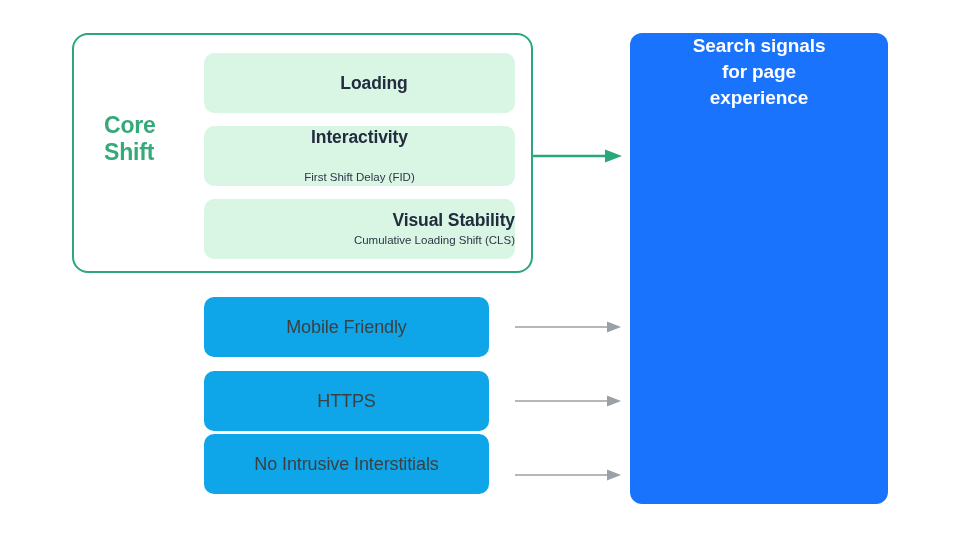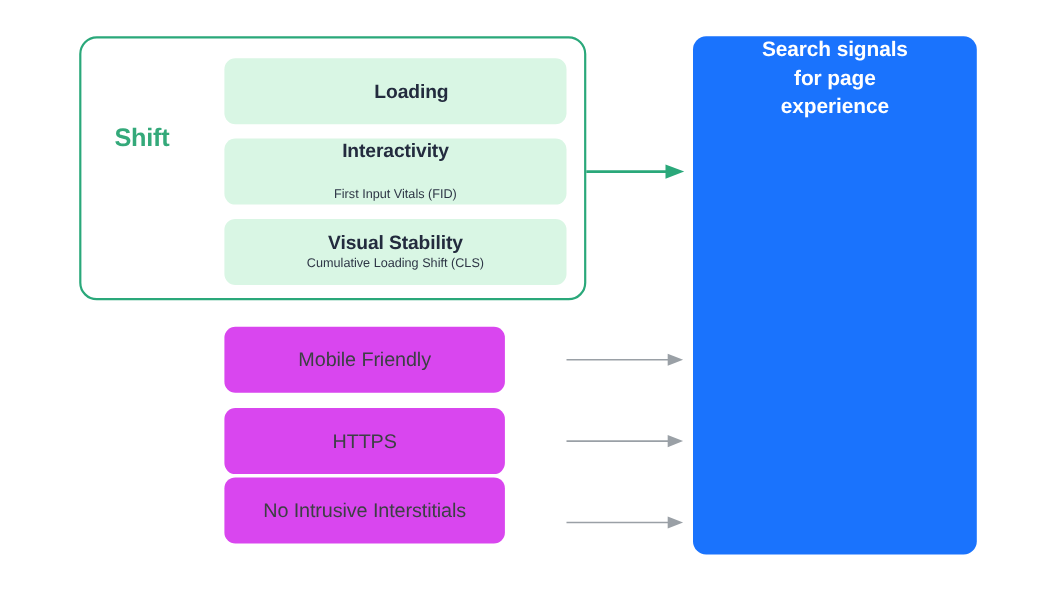--- a/index.html
+++ b/index.html
@@ -52,44 +52,44 @@
     background: #d9f6e4;
     border-radius: 10px;
     display: flex;
     flex-direction: column;
     align-items: center;
     justify-content: center;
     box-sizing: border-box;
   }
   .metric-card.m0 { top: 53px; padding-left: 29px; }
   .metric-card.m1 { top: 126px; gap: 20px; }
-  .metric-card.m2 { top: 199px; }
+  .metric-card.m2 { top: 199px; align-items: flex-end; }
 
   .metric-title {
     font-size: 17.5px;
     font-weight: bold;
     color: #232b3e;
     line-height: 1.15;
     letter-spacing: -0.1px;
   }
   .metric-sub {
     font-size: 11.5px;
     font-weight: normal;
     color: #2d3545;
     line-height: 1.3;
     margin-top: 2px;
   }
 
   
   .signal-box {
     position: absolute;
     left: 204px;
-    width: 255px;
+    width: 285px;
     height: 60px;
-    background: #d946ef;
+    background: #0ea5e9;
     border-radius: 10px;
     display: flex;
     align-items: center;
     justify-content: center;
     box-sizing: border-box;
     text-align: center;
   }
   .signal-box.s0 { top: 297px; }
   .signal-box.s1 { top: 371px; }
   .signal-box.s2 { top: 434px; }
@@ -135,30 +135,31 @@
   }
 </style>
 </head>
 <body>
 
 <div id="canvas">
 
   <div class="cwv-container"></div>
 
   <div class="cwv-label">
+    <div>Core</div>
     <div>Shift</div>
   </div>
 
   <div class="metric-card m0">
     <div class="metric-title">Loading</div>
   </div>
 
   <div class="metric-card m1">
     <div class="metric-title">Interactivity</div>
-    <div class="metric-sub">First Input Vitals (FID)</div>
+    <div class="metric-sub">First Shift Delay (FID)</div>
   </div>
 
   <div class="metric-card m2">
     <div class="metric-title">Visual Stability</div>
     <div class="metric-sub">Cumulative Loading Shift (CLS)</div>
   </div>
 
   <div class="signal-box s0">
     <span class="signal-label">Mobile Friendly</span>
   </div>

